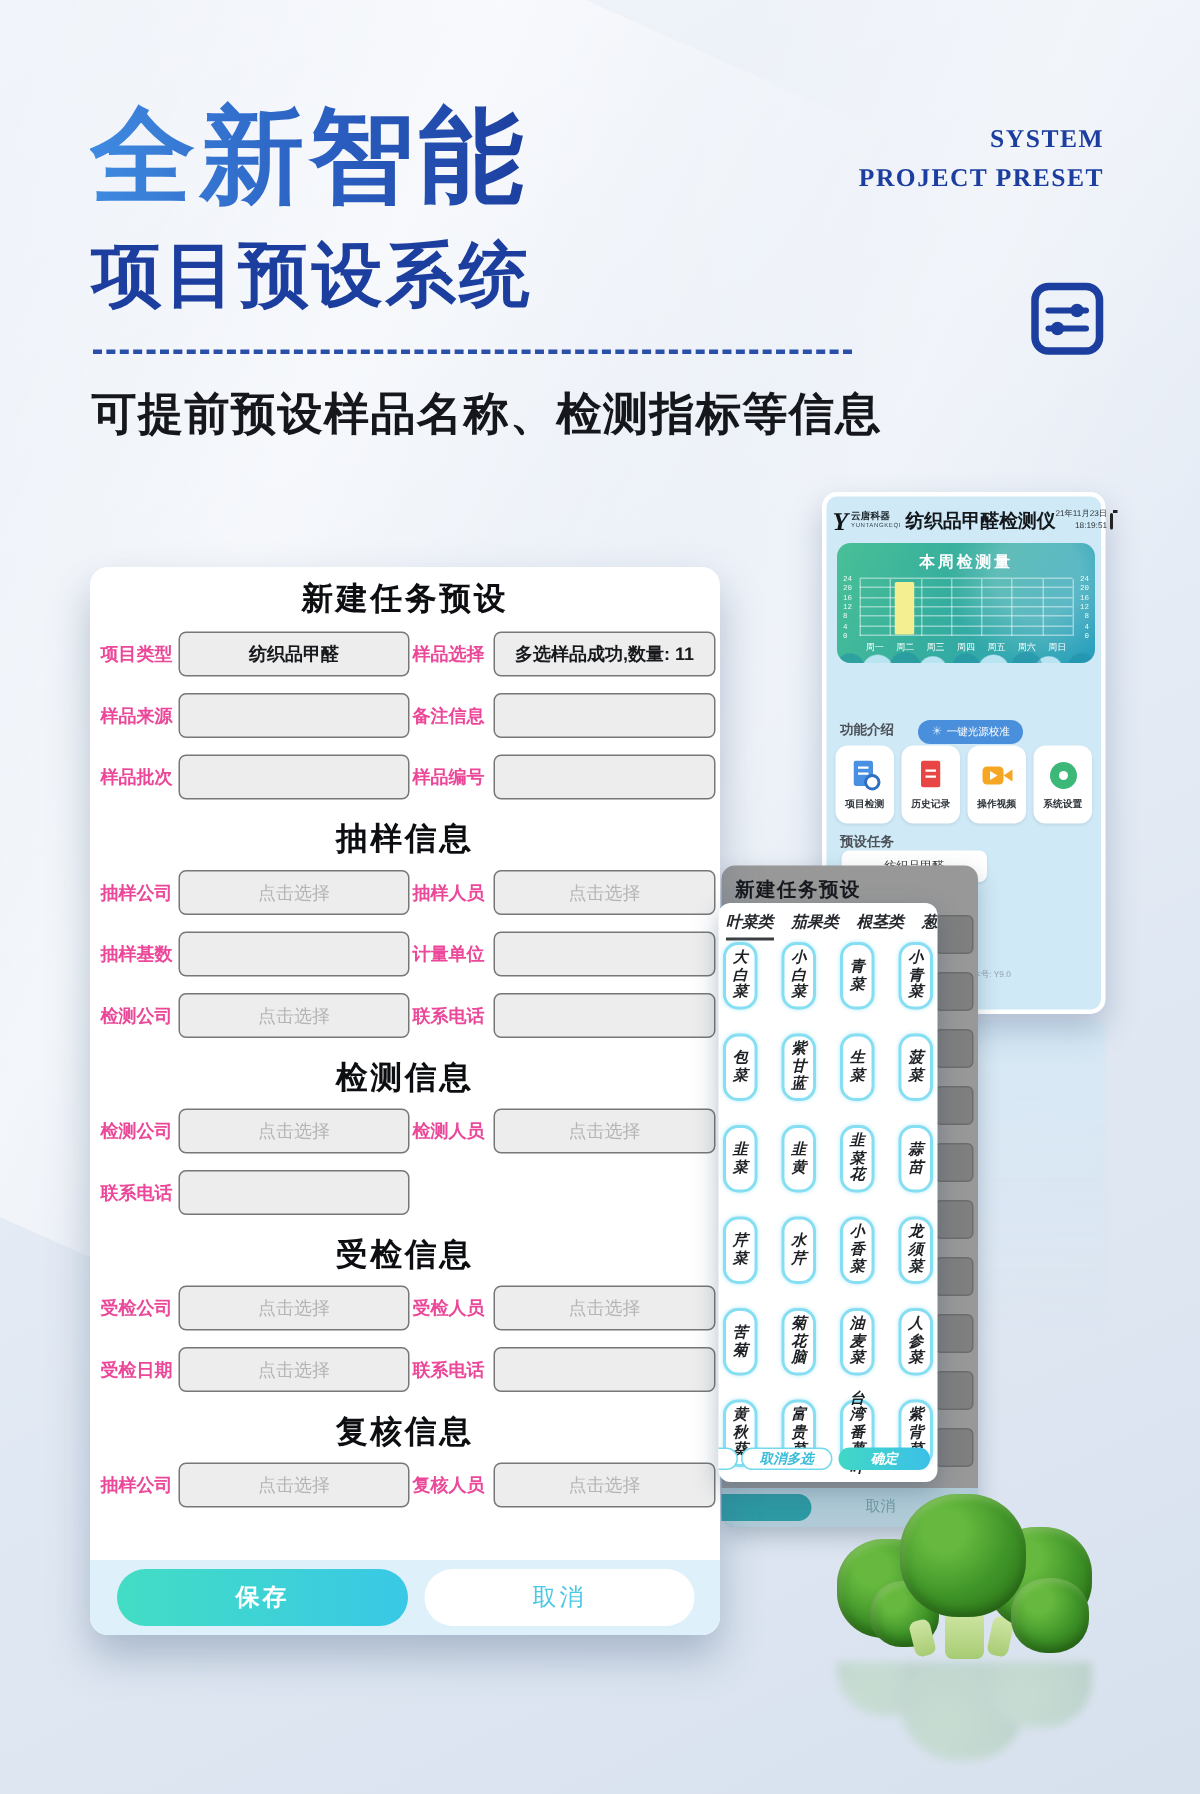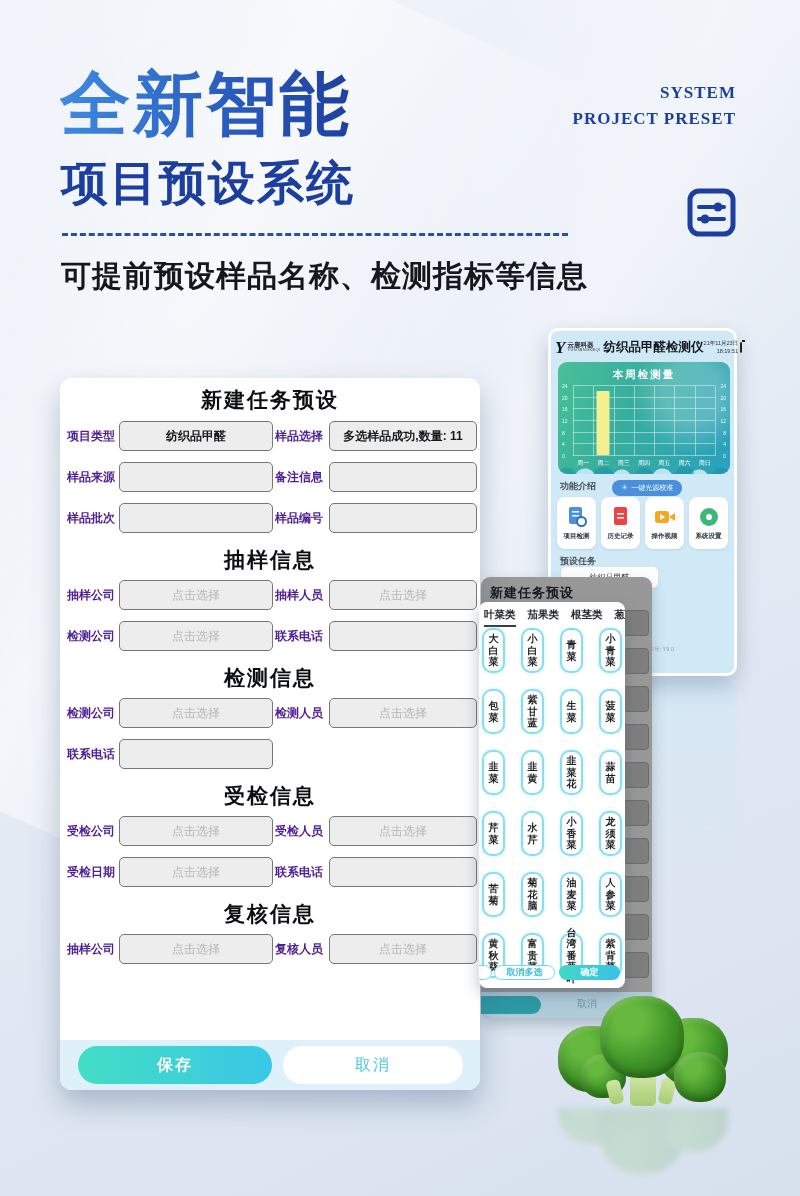--- a/index.html
+++ b/index.html
@@ -43,23 +43,23 @@
     font-size:17px; color:#101418; line-height:1; }
   .brand { margin-left:2px; line-height:1.1; }
   .brand-cn { font-size:6.5px; font-weight:bold; color:#1d242b; }
   .brand-en { font-size:4px; color:#39424b; letter-spacing:.4px; }
   .dev-title { font-size:12.5px; font-weight:bold; color:#14181d; margin-left:3px; white-space:nowrap; }
   .dev-dt { margin-left:auto; text-align:right; font-size:5.5px; color:#2c3339; line-height:1.5; white-space:nowrap; }
   .battery { width:7px; height:11px; border:1px solid #222; border-radius:1px; margin-left:2px; position:relative;
     background:linear-gradient(to top,#222 75%,transparent 75%); }
   .battery::before { content:""; position:absolute; left:1px; top:-3px; width:3px; height:2px; background:#222; }
 
-  .chart-card { position:absolute; left:7px; top:31px; width:172px; height:112px; border-radius:9px; overflow:hidden;
+  .chart-card { position:absolute; left:7px; top:31px; width:172px; height:80px; border-radius:9px; overflow:hidden;
     background:radial-gradient(circle at 78% 28%, rgba(255,255,255,.22) 0 28px, transparent 60px),
-               linear-gradient(115deg,#49c096 0%,#35ad9f 45%,#2ba0c0 100%); }
+               linear-gradient(115deg,#49c096 0%,#35ad9f 45%,#2ba0c0 100%);font-family:Liberation Mono, monospace; }
   .chart-title { text-align:center; color:#fff; font-size:10.5px; font-weight:bold; letter-spacing:2px; margin-top:6px; }
   .plot { position:absolute; left:15px; right:15px; top:24px; bottom:18px; }
   .grid-h { position:absolute; left:0; right:0; height:1px; background:rgba(255,255,255,.45); }
   .grid-v { position:absolute; top:0; bottom:0; width:1px; background:rgba(255,255,255,.45); }
   .ytick { position:absolute; font-size:5px; color:#eafbf4; transform:translateY(50%); }
   .ytick.l { left:-11px; } .ytick.r { right:-11px; }
   .bar { position:absolute; bottom:1px; width:13px; transform:translateX(-50%); border-radius:1px; }
   .xlab { position:absolute; top:100%; margin-top:3px; font-size:6px; color:#fff; transform:translateX(-50%); white-space:nowrap; }
   .wave-a { position:absolute; bottom:-3px; left:-6px; right:-6px; height:14px;
     background:radial-gradient(circle at 8% 100%, rgba(30,140,165,.5) 0 9px, transparent 10px),
@@ -116,21 +116,21 @@
     background:#989898; border-radius:9px; box-shadow:0 6px 14px rgba(60,80,100,.3); }
   .overlay-title { position:absolute; left:9px; top:7px; font-size:13px; font-weight:bold; color:#16191d; letter-spacing:1px; }
   .gray-box { position:absolute; left:142px; width:26px; height:26px; background:#7f7f7f;
     border:1px solid #6c6c6c; border-radius:4px; }
   .overlay-footer { position:absolute; left:0; right:0; bottom:0; height:26px; background:#b0cbd7; border-radius:0 0 9px 9px; }
   .overlay-save { position:absolute; left:0; bottom:4px; width:60px; height:18px; background:#2d9aa4; border-radius:0 9px 9px 0; }
   .overlay-cancel { position:absolute; left:96px; bottom:7px; font-size:10px; color:#6d99a3; }
 
   
   .dialog { position:absolute; left:479px; top:602px; width:146px; height:386px; z-index:4;
-    background:#fff; border-radius:8px; box-shadow:0 6px 16px rgba(50,80,110,.35); overflow:hidden; }
+    background:#fff; border-radius:8px; box-shadow:0 6px 16px rgba(50,80,110,.35); overflow:hidden;font-style:italic; }
   .tabs { position:absolute; left:5px; top:6px; right:-14px; display:flex; gap:12px; white-space:nowrap; }
   .tab { font-size:10.5px; font-weight:bold; color:#26292d; padding-bottom:3px; }
   .tab.active { border-bottom:2px solid #3a3e42; }
   .veg-grid { position:absolute; left:3px; top:26px; width:140px; display:grid;
     grid-template-columns:repeat(4,1fr); gap:16px; }
   .veg-pill { height:45px; background:#fff; border:2px solid #85def2; border-radius:10px;
     display:flex; align-items:center; justify-content:center; text-align:center;
     font-size:10px; font-weight:bold; color:#1d2024; line-height:1.15; padding:1px;
     box-shadow:0 0 3px rgba(133,222,242,.6); }
   .dlg-btnbar { position:absolute; left:0; right:0; bottom:3px; height:20px; z-index:2; }
@@ -141,21 +141,21 @@
   .pill-btn.confirm { left:80px; width:61px; background:linear-gradient(90deg,#41d8c6,#3bc0e8); color:#fff; }
 
   
   .main-card { position:absolute; left:60px; top:378px; width:420px; height:712px; z-index:3;
     background:#fff; border-radius:12px; box-shadow:0 14px 28px rgba(70,95,130,.35); overflow:hidden;
     padding:10px 7px 0 7px; }
   .form-title, .section-title { text-align:center; font-size:21px; font-weight:bold; color:#0c0e11; letter-spacing:2px; }
   .form-title { margin-bottom:9px; height:24px; line-height:24px; }
   .section-title { margin-top:17px; margin-bottom:10px; height:20px; line-height:20px; }
   .form-row { display:grid; grid-template-columns:50px 154px 52px 148px; column-gap:2px; margin-bottom:11px; }
-  .f-label { font-size:12px; font-weight:bold; color:#4c1d95; line-height:30px; white-space:nowrap; }
+  .f-label { font-size:12px; font-weight:bold; color:#ec4899; line-height:30px; white-space:nowrap; }
   .f-input { height:30px; background:#ededed; border:1px solid #777; border-radius:5px;
     display:flex; align-items:center; justify-content:center; overflow:hidden; }
   .f-value { font-size:12px; font-weight:bold; color:#17191c; white-space:nowrap; }
   .f-placeholder { font-size:12px; color:#b5b5b5; white-space:nowrap; }
   .card-footer { position:absolute; left:0; right:0; bottom:0; height:50px; background:#def0fa; border-radius:0 0 12px 12px; }
   .btn-save { position:absolute; left:18px; top:6px; width:194px; height:38px; border-radius:19px;
     background:linear-gradient(90deg,#43ddc4,#39c8e6); color:#fff; font-size:16px; font-weight:bold;
     display:flex; align-items:center; justify-content:center; letter-spacing:2px; }
   .btn-cancel { position:absolute; left:223px; top:6px; width:180px; height:38px; border-radius:19px;
     background:#fff; color:#4cc8e4; font-size:16px; display:flex; align-items:center; justify-content:center; letter-spacing:2px; }
@@ -345,20 +345,26 @@
         <div class="f-label">抽样公司</div>
         <div class="f-input">
           <div class="f-placeholder">点击选择</div>
         </div>
         <div class="f-label">抽样人员</div>
         <div class="f-input">
           <div class="f-placeholder">点击选择</div>
         </div>
       </div>
       <div class="form-row">
+        <div class="f-label">抽样基数</div>
+        <div class="f-input"></div>
+        <div class="f-label">计量单位</div>
+        <div class="f-input"></div>
+      </div>
+      <div class="form-row">
         <div class="f-label">检测公司</div>
         <div class="f-input">
           <div class="f-placeholder">点击选择</div>
         </div>
         <div class="f-label">联系电话</div>
         <div class="f-input"></div>
       </div>
       <div class="section-title">检测信息</div>
       <div class="form-row">
         <div class="f-label">检测公司</div>

